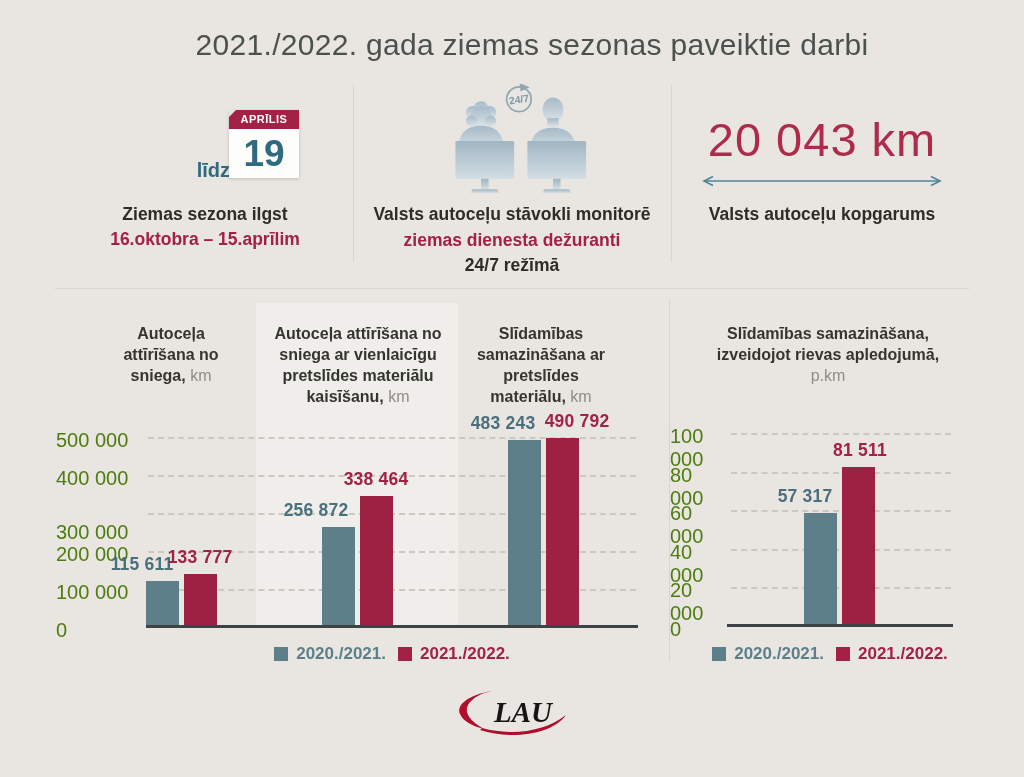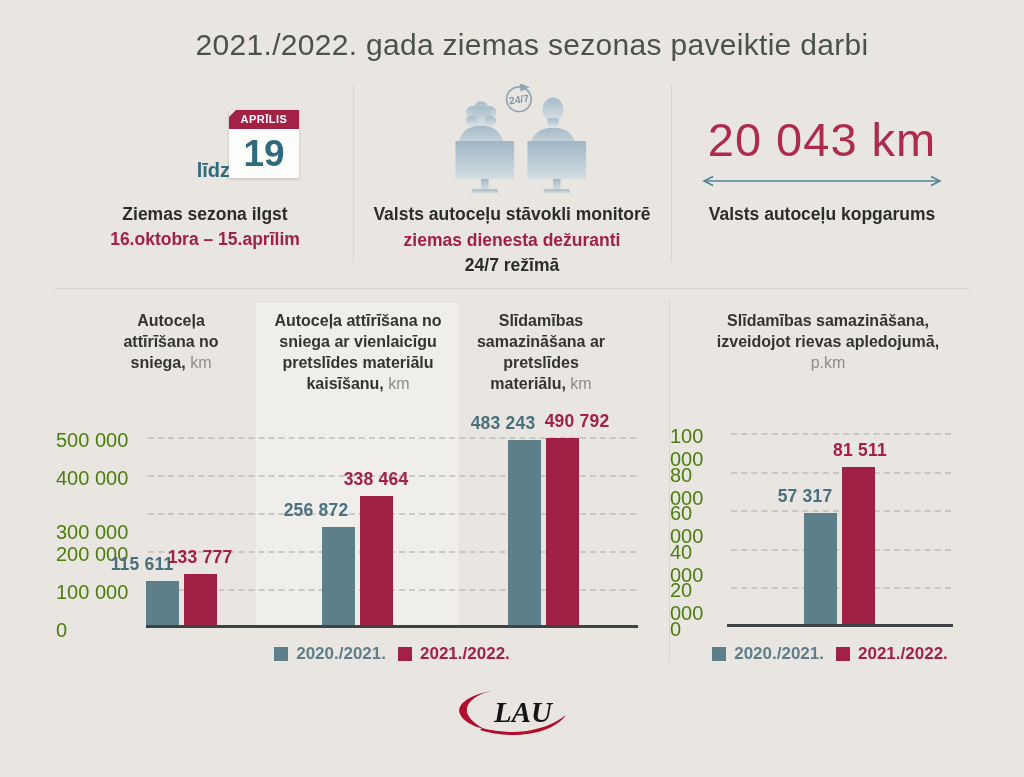--- a/index.html
+++ b/index.html
@@ -17,21 +17,21 @@
   .cal-body{height:49px;background:#FDFDFC;display:flex;align-items:center;
     justify-content:center;font-size:37px;font-weight:bold;color:#2F6A7E;}
   .lidz{position:absolute;left:180px;top:159px;width:50px;text-align:right;
     font-size:20px;font-weight:bold;color:#2F6A7E;}
   .cap{position:absolute;text-align:center;font-size:17.5px;font-weight:bold;color:#2C2C29;}
   .cap.accent{color:#A22145;}
   .big-number{position:absolute;left:672px;top:112px;width:300px;text-align:center;
     font-size:47px;color:#AE2B4C;letter-spacing:1px;}
   
   .gray-col{position:absolute;left:256px;top:303px;width:202px;height:322px;background:#EFEEEB;}
-  .chart-header{position:absolute;top:310px;text-align:center;font-size:16px;
+  .chart-header{position:absolute;top:323px;text-align:center;font-size:16px;
     font-weight:bold;color:#35352F;line-height:1.32;}
   .chart-header .unit{color:#8F8D86;font-weight:normal;}
   .gridline{position:absolute;height:0;border-top:2px dashed #CBC8C1;}
   .tick{position:absolute;text-align:left;font-size:20px;color:#4d7c0f;}
   .baseline{position:absolute;height:3px;background:#3E4244;}
   .bar{position:absolute;width:33px;}
   .bar.teal{background:#5C7F89;}
   .bar.crimson{background:#9E2144;}
   .val{position:absolute;width:120px;text-align:center;font-size:17.5px;
     font-weight:bold;letter-spacing:.2px;}

